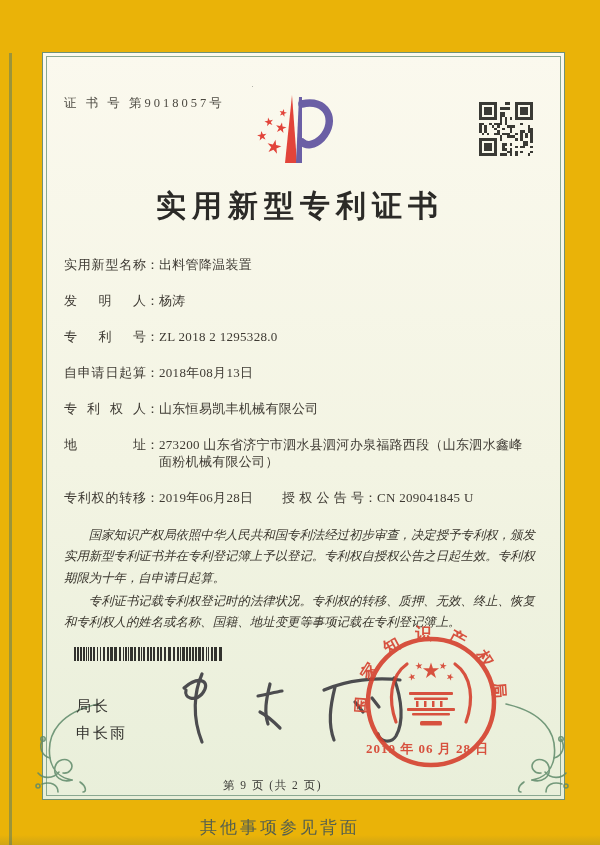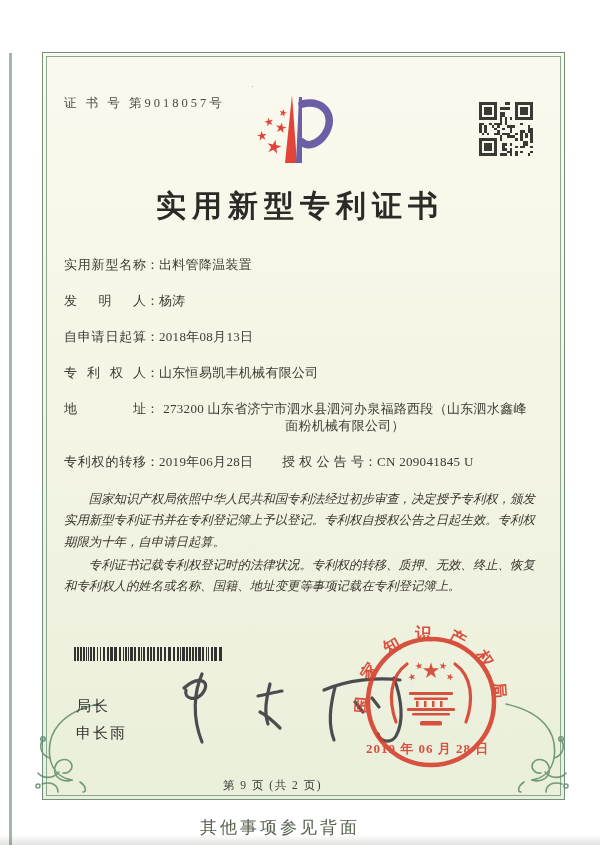--- a/index.html
+++ b/index.html
@@ -1,30 +1,30 @@
 <!DOCTYPE html>
 <html><head>
 <meta charset="utf-8">
 <style>
   html,body{margin:0;padding:0;}
   body{background:#e9e7dc;font-family:"Liberation Serif", serif;}
-  .page{position:relative;width:600px;height:845px;background:#ffffff;overflow:hidden;margin:0 auto;}
+  .page{position:relative;width:600px;height:845px;background:#eab308;overflow:hidden;margin:0 auto;}
   .spine{position:absolute;left:9px;top:53px;width:3px;height:792px;background:#5a7a64;opacity:.55;}
   .bottom-shadow{position:absolute;left:0;bottom:0;width:100%;height:10px;background:linear-gradient(180deg,rgba(0,0,0,0),rgba(90,100,80,.18));}
   .frame{position:absolute;left:42px;top:52px;width:521px;height:746px;border:1.5px solid #6f9178;background:linear-gradient(180deg,#fbf9ee 0%,#f3f4e3 55%,#e9efda 100%);}
   .frame-inner{position:absolute;left:3px;top:3px;right:3px;bottom:3px;border:1px solid #8aa891;pointer-events:none;}
   .cert-no{position:absolute;left:64px;top:95px;font-size:12.5px;letter-spacing:3px;color:#4d4a42;}
   .logo{position:absolute;left:252px;top:86px;}
   .qr{position:absolute;left:479px;top:102px;}
   .title{position:absolute;left:0;top:186px;width:600px;text-align:center;font-size:30px;font-weight:700;letter-spacing:6px;color:#2b2a27;}
   .body-text{position:absolute;left:64px;top:256px;width:478px;}
   .field-row{margin-bottom:19px;font-size:13px;color:#3e3a33;line-height:17px;}
   .flabel{display:inline-block;width:82px;text-align:justify;text-align-last:justify;vertical-align:top;}
   .fcolon{display:inline-block;vertical-align:top;}
-  .fvalue{display:inline-block;vertical-align:top;max-width:372px;letter-spacing:.3px;text-align:center;}
+  .fvalue{display:inline-block;vertical-align:top;max-width:372px;letter-spacing:.3px;}
   .grant-pair{display:inline-block;width:218px;vertical-align:top;}
   .paras{margin-top:16px;}
   .legal{font-size:12.4px;line-height:1.72;color:#39352d;text-indent:2em;margin:0 0 2px 0;font-style:italic;}
   .barcode{position:absolute;left:74px;top:647px;}
   .director-title{position:absolute;left:76px;top:697px;font-size:15px;color:#33322e;font-family:Liberation Mono, monospace;letter-spacing:2px;}
   .director-name{position:absolute;left:76px;top:724px;font-size:15px;color:#33322e;font-family:"Liberation Sans",sans-serif;letter-spacing:2px;}
   .signature{position:absolute;left:172px;top:662px;}
   .seal{position:absolute;left:346px;top:622px;}
   .page-footer{position:absolute;left:0;top:778px;width:545px;text-align:center;font-size:11.5px;color:#3c3c38;letter-spacing:1.5px;}
   .back-note{position:absolute;left:0;top:816px;width:560px;text-align:center;font-size:17px;color:#555f4e;letter-spacing:3px;}
@@ -285,20 +285,23 @@
 
   <div class="body-text">
 
     <div class="field-row">
       <span class="flabel">实用新型名称</span><span class="fcolon">：</span><span class="fvalue">出料管降温装置</span>
     </div>
     <div class="field-row">
       <span class="flabel">发明人</span><span class="fcolon">：</span><span class="fvalue">杨涛</span>
     </div>
     <div class="field-row">
+      <span class="flabel">专利号</span><span class="fcolon">：</span><span class="fvalue">ZL 2018 2 1295328.0</span>
+    </div>
+    <div class="field-row">
       <span class="flabel">自申请日起算</span><span class="fcolon">：</span><span class="fvalue">2018年08月13日</span>
     </div>
     <div class="field-row">
       <span class="flabel">专利权人</span><span class="fcolon">：</span><span class="fvalue">山东恒易凯丰机械有限公司</span>
     </div>
     <div class="field-row">
       <span class="flabel">地址</span><span class="fcolon">：</span><span class="fvalue">273200 山东省济宁市泗水县泗河办泉福路西段（山东泗水鑫峰面粉机械有限公司）</span>
     </div>
 
     <div class="field-row">

